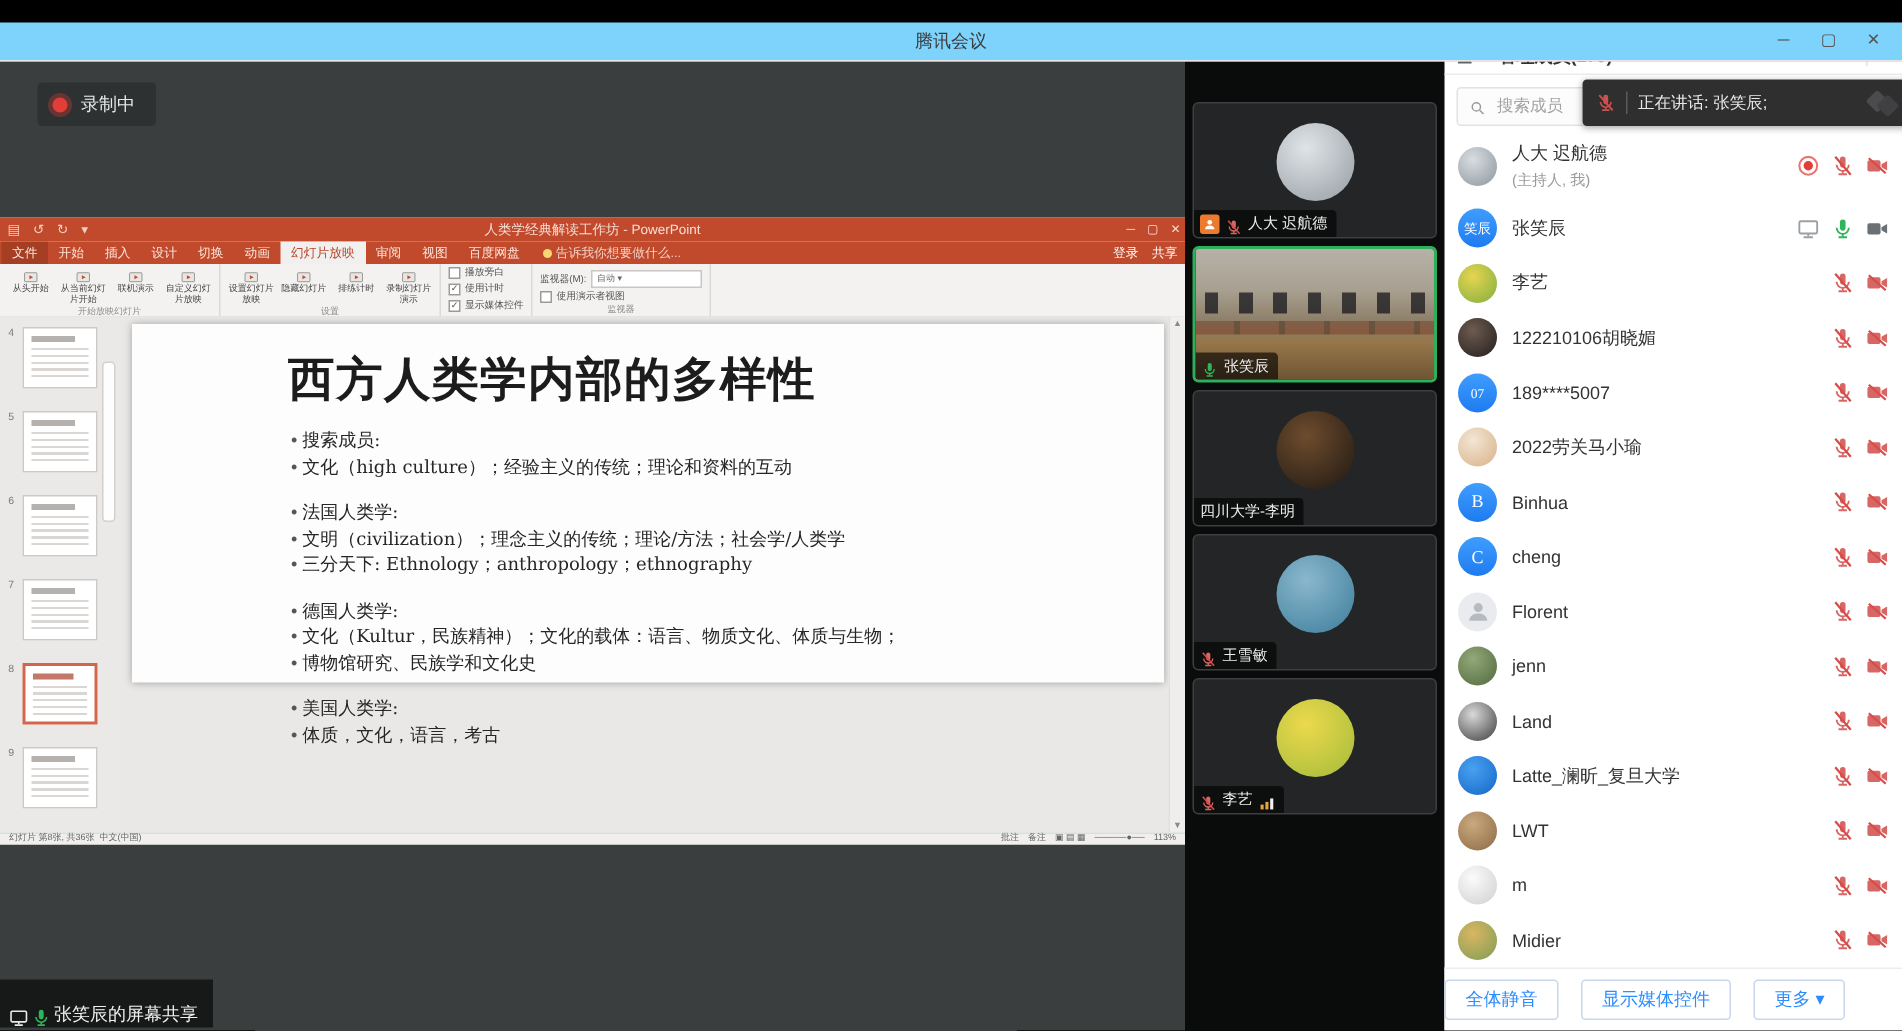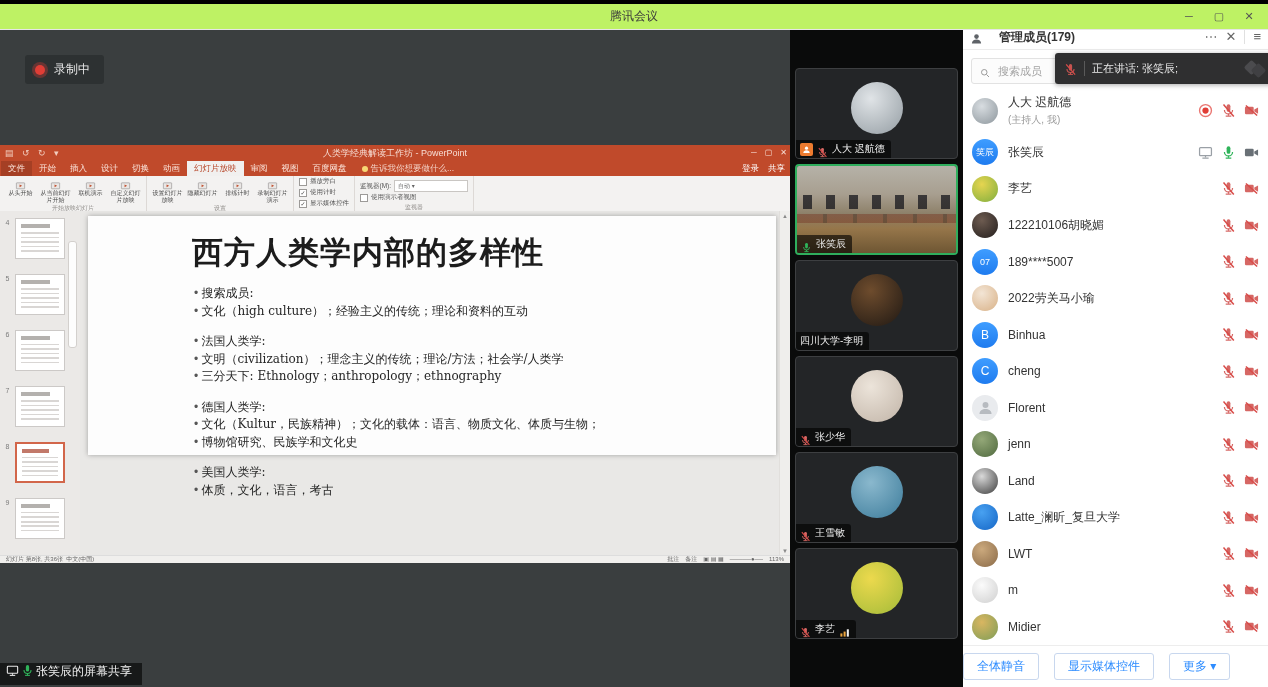--- a/index.html
+++ b/index.html
@@ -1,33 +1,33 @@
 <!DOCTYPE html>
 <html><head>
 <meta charset="utf-8">
 <style>
   html,body{margin:0;padding:0;width:1268px;height:687px;overflow:hidden;background:#000;
     font-family:"Liberation Sans",sans-serif;-webkit-font-smoothing:antialiased;}
   .app{position:relative;width:1268px;height:687px;background:#000;}
 
   
-  .titlebar{position:absolute;top:4px;left:0;right:0;height:25px;background:#bef264;border-bottom:1px solid #e6e6e6;z-index:20;padding-left:28px;}
+  .titlebar{position:absolute;top:15px;left:0;right:0;height:25px;background:#7dd3fc;border-bottom:1px solid #e6e6e6;z-index:20;padding-left:28px;}
   .titlebar-title{position:absolute;left:0;right:0;text-align:center;line-height:25px;font-size:12px;color:#3c3c3c;}
   .win-controls{position:absolute;right:4px;top:0;height:25px;display:flex;align-items:center;}
   .win-btn{width:30px;text-align:center;font-size:11px;color:#555;line-height:25px;cursor:default;}
 
   
   .share-area{position:absolute;top:25px;left:0;width:790px;height:662px;background:#3a3e3f;}
   .rec-badge{position:absolute;top:30px;left:25px;height:29px;background:#2d3132;border-radius:3px;
     display:flex;align-items:center;gap:9px;padding:0 14px 0 10px;}
   .rec-dot{width:10px;height:10px;border-radius:50%;background:#e03e36;box-shadow:0 0 0 3px rgba(224,62,54,.33);}
   .rec-text{color:#e8e8e8;font-size:12px;}
 
   .share-label{position:absolute;left:0;bottom:2px;height:22px;background:rgba(18,20,20,.88);
-    display:flex;align-items:flex-start;gap:2px;padding:0 10px 0 6px;}
+    display:flex;align-items:flex-end;gap:2px;padding:10px 10px 0 6px;}
   .share-label .lic{width:13px;height:13px;}
   .share-label-text{color:#f0f0f0;font-size:12px;}
 
   
   .ppt{position:absolute;top:120px;left:0;width:790px;height:418px;background:#f1f0ef;}
   .ppt-titlebar{height:16px;background:#c04a2b;position:relative;}
   .qat{position:absolute;left:5px;top:0;font-size:9px;line-height:16px;color:#f3cdbf;letter-spacing:3px;}
   .ppt-title{text-align:center;font-size:9px;line-height:16px;color:#f7ddd4;}
   .ppt-controls{position:absolute;right:3px;top:0;line-height:16px;display:flex;gap:8px;}
   .ppt-controls span{font-size:8px;color:#f7ddd4;}
@@ -120,21 +120,21 @@
   .tooltip-divider{width:1px;height:15px;background:#5a5a5a;}
   .tooltip-text{color:#e9e9e9;font-size:11px;white-space:nowrap;}
   .tt-deco{margin-left:auto;display:flex;gap:2px;}
   .tt-deco i{width:11px;height:11px;background:#4b4b4e;transform:rotate(45deg);border-radius:2px;display:block;}
   .tt-deco i:last-child{margin-left:-6px;margin-top:3px;background:#404043;}
 
   .member-list{position:absolute;top:62px;left:0;right:0;bottom:42px;overflow:hidden;padding:0 9px;}
   .mrow{display:flex;align-items:center;height:36.5px;}
   .mrow.first{height:47px;}
   .mavatar{width:26px;height:26px;border-radius:50%;margin-right:10px;flex:none;display:flex;align-items:center;justify-content:center;overflow:hidden;}
-  .mavatar.initials{background:linear-gradient(180deg,#3f9dff,#1e7bef);color:#fff;}
+  .mavatar.initials{background:linear-gradient(180deg,#3f9dff,#1e7bef);color:#fff;font-family:Liberation Serif, serif;}
   .mavatar.default{background:#e9ebee;}
   .mavatar.default svg{width:17px;height:17px;}
   .mtext{display:flex;flex-direction:column;min-width:0;}
   .mname{font-size:12px;color:#333;white-space:nowrap;}
   .msub{font-size:10px;color:#9a9a9a;margin-top:2px;}
   .micons{margin-left:auto;display:flex;gap:8px;align-items:center;}
   .micon{width:15px;height:15px;}
 
   .panel-footer{position:absolute;bottom:0;left:0;right:0;height:41px;border-top:1px solid #ededed;background:#fff;
     display:flex;align-items:center;justify-content:flex-start;gap:15px;}
@@ -412,33 +412,20 @@
           <span class="vname">张笑辰</span>
         </div>
       </div>
       <div class="vtile">
         <div class="vavatar" style="background: radial-gradient(circle at 38% 32%, rgb(110, 76, 45), rgb(31, 24, 19));"></div>
         <div class="vlabel">
           <span class="vname">四川大学-李明</span>
         </div>
       </div>
       <div class="vtile">
-        <div class="vavatar" style="background: radial-gradient(circle at 38% 32%, rgb(236, 228, 218), rgb(193, 180, 167));"></div>
-        <div class="vlabel">
-          <span class="vic"><svg viewBox="0 0 24 24" width="100%" height="100%">
-              <rect x="9" y="2" width="6" height="12" rx="3" fill="#d66764"></rect>
-              <path d="M5.5 11a6.5 6.5 0 0 0 13 0" fill="none" stroke="#d66764" stroke-width="2"></path>
-              <line x1="12" y1="17.5" x2="12" y2="20.5" stroke="#d66764" stroke-width="2"></line>
-              <line x1="7.5" y1="21" x2="16.5" y2="21" stroke="#d66764" stroke-width="2"></line>
-              <line x1="4" y1="2.5" x2="20.5" y2="21.5" stroke="#d84b48" stroke-width="2.4"></line>
-            </svg></span>
-          <span class="vname">张少华</span>
-        </div>
-      </div>
-      <div class="vtile">
         <div class="vavatar" style="background: radial-gradient(circle at 38% 32%, rgb(138, 184, 205), rgb(61, 124, 155));"></div>
         <div class="vlabel">
           <span class="vic"><svg viewBox="0 0 24 24" width="100%" height="100%">
               <rect x="9" y="2" width="6" height="12" rx="3" fill="#d66764"></rect>
               <path d="M5.5 11a6.5 6.5 0 0 0 13 0" fill="none" stroke="#d66764" stroke-width="2"></path>
               <line x1="12" y1="17.5" x2="12" y2="20.5" stroke="#d66764" stroke-width="2"></line>
               <line x1="7.5" y1="21" x2="16.5" y2="21" stroke="#d66764" stroke-width="2"></line>
               <line x1="4" y1="2.5" x2="20.5" y2="21.5" stroke="#d84b48" stroke-width="2.4"></line>
             </svg></span>
           <span class="vname">王雪敏</span>

